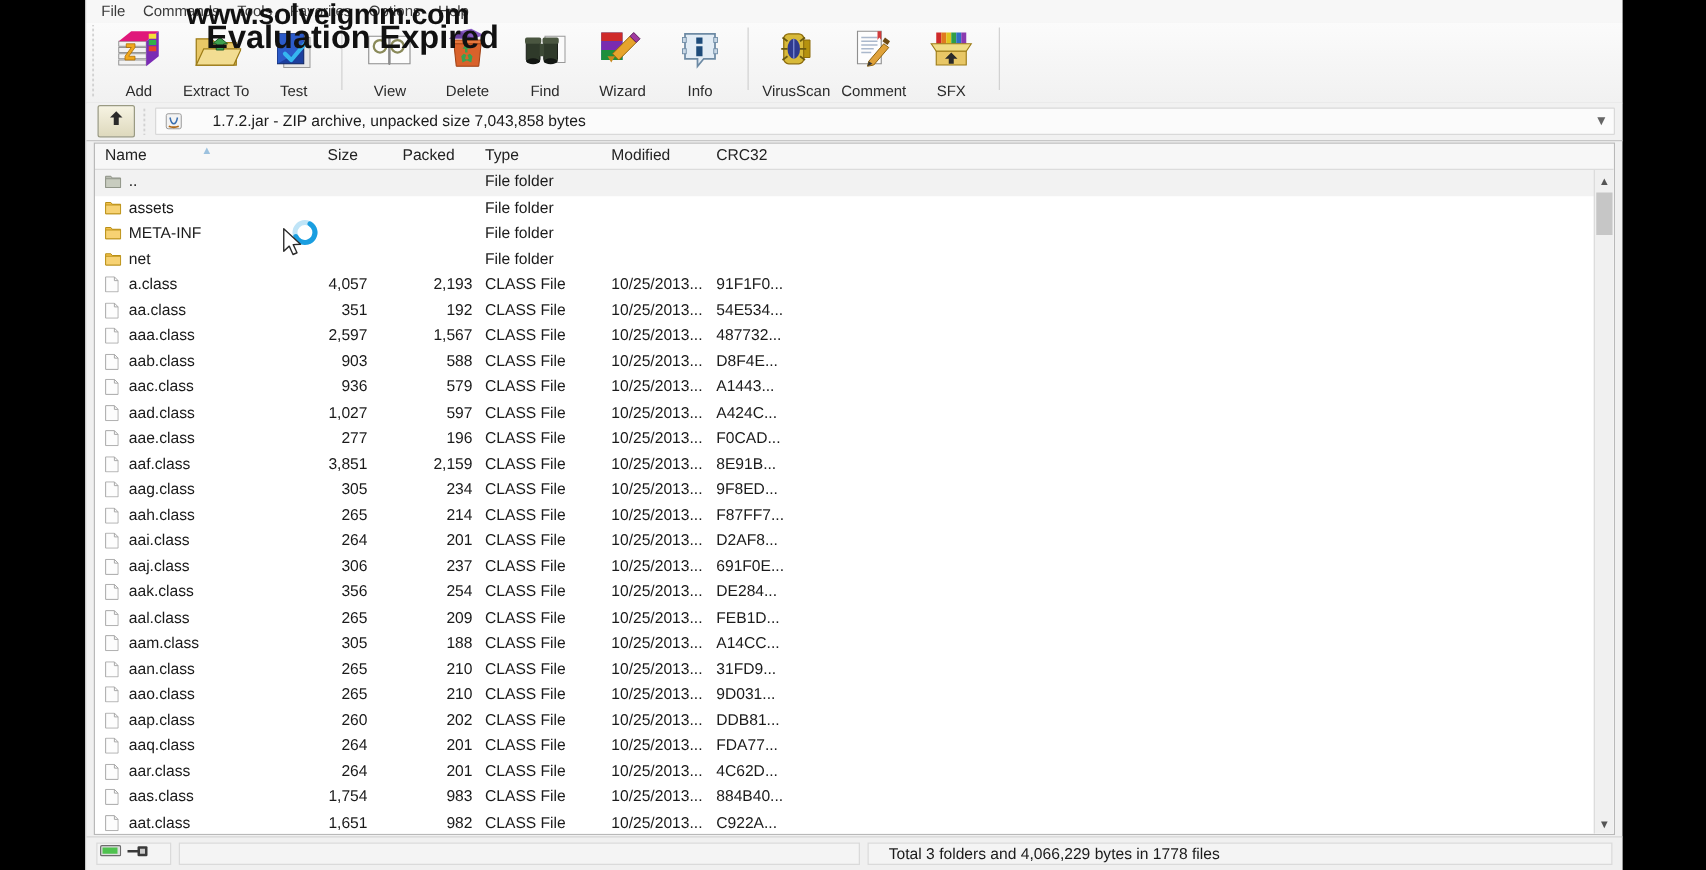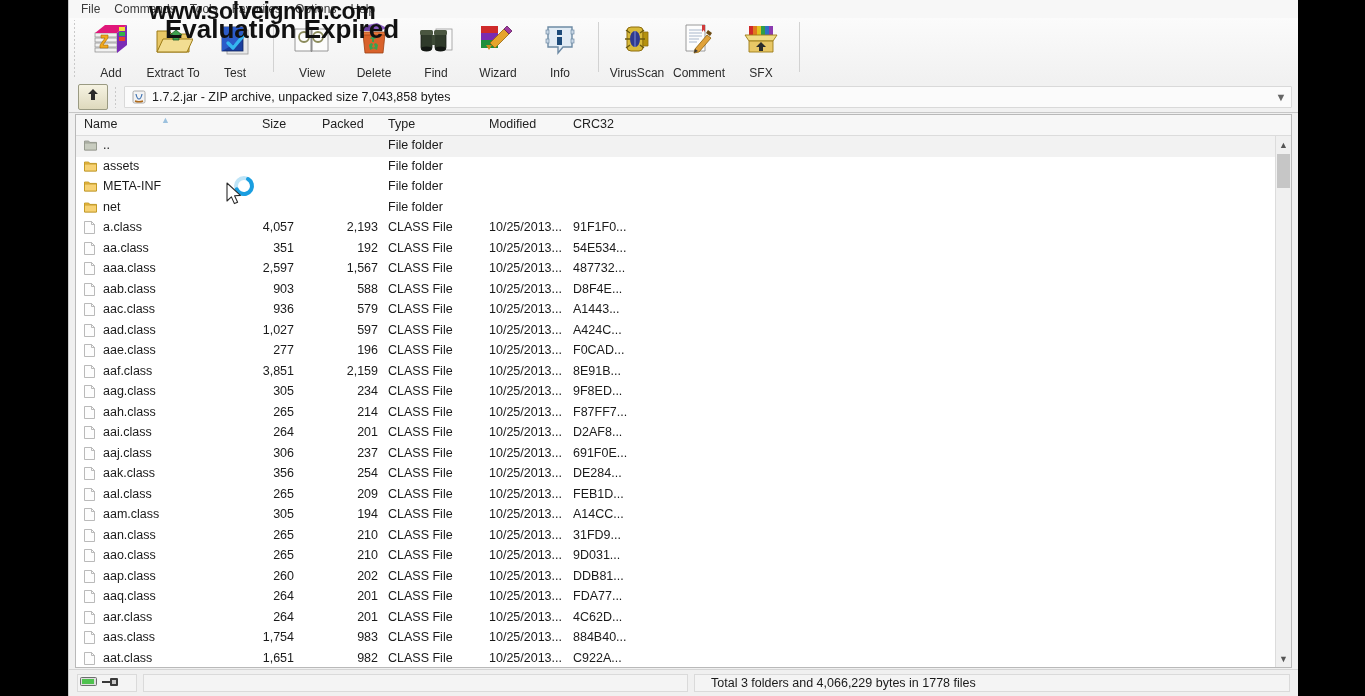--- a/index.html
+++ b/index.html
@@ -76,21 +76,21 @@
     background-image:radial-gradient(circle,#c9c9c9 0.8px,transparent 1px);
     background-size:3px 4px;background-repeat:repeat-y;}
   #pathcombo{
     flex:1;height:22px;margin-right:6px;
     background:#fbfbfb;border:1px solid #d9d9d9;border-radius:1px;
     display:flex;align-items:center;
     font-size:12.5px;color:#1b1b1b;
     box-sizing:border-box;
   }
   #pathcombo .jaricon{margin:0 6px 0 7px;display:flex;align-items:center;}
-  #pathcombo .ptext{white-space:nowrap;overflow:hidden;}
+  #pathcombo .ptext{white-space:nowrap;overflow:hidden;margin-left:18px;}
   #pathcombo .pfill{flex:1;}
   #pathcombo .caret{width:20px;text-align:center;color:#666;font-size:11px;}
 
   
   #listwrap{
     position:absolute;left:6px;top:114px;right:6px;bottom:28px;
     background:#ffffff;border:1px solid #b9b9b9;
     box-sizing:border-box;overflow:hidden;z-index:2;
   }
   #listhead{
@@ -612,21 +612,21 @@
             <span class="c c-mod">10/25/2013...</span>
             <span class="c c-crc">FEB1D...</span>
           </div>
           <div class="row">
             <span class="ficon"><svg width="11" height="13" viewBox="0 0 11 13">
                 <path d="M0.5 0.5 h7 l3 3 v9 h-10 z" fill="#fdfdfd" stroke="#a8a8a8" stroke-width=".8"></path>
                 <path d="M7.5 0.5 v3 h3" fill="none" stroke="#a8a8a8" stroke-width=".8"></path>
               </svg></span>
             <span class="c c-name">aam.class</span>
             <span class="c c-size">305</span>
-            <span class="c c-packed">194</span>
+            <span class="c c-packed">188</span>
             <span class="c c-type">CLASS File</span>
             <span class="c c-mod">10/25/2013...</span>
             <span class="c c-crc">A14CC...</span>
           </div>
           <div class="row">
             <span class="ficon"><svg width="11" height="13" viewBox="0 0 11 13">
                 <path d="M0.5 0.5 h7 l3 3 v9 h-10 z" fill="#fdfdfd" stroke="#a8a8a8" stroke-width=".8"></path>
                 <path d="M7.5 0.5 v3 h3" fill="none" stroke="#a8a8a8" stroke-width=".8"></path>
               </svg></span>
             <span class="c c-name">aan.class</span>

